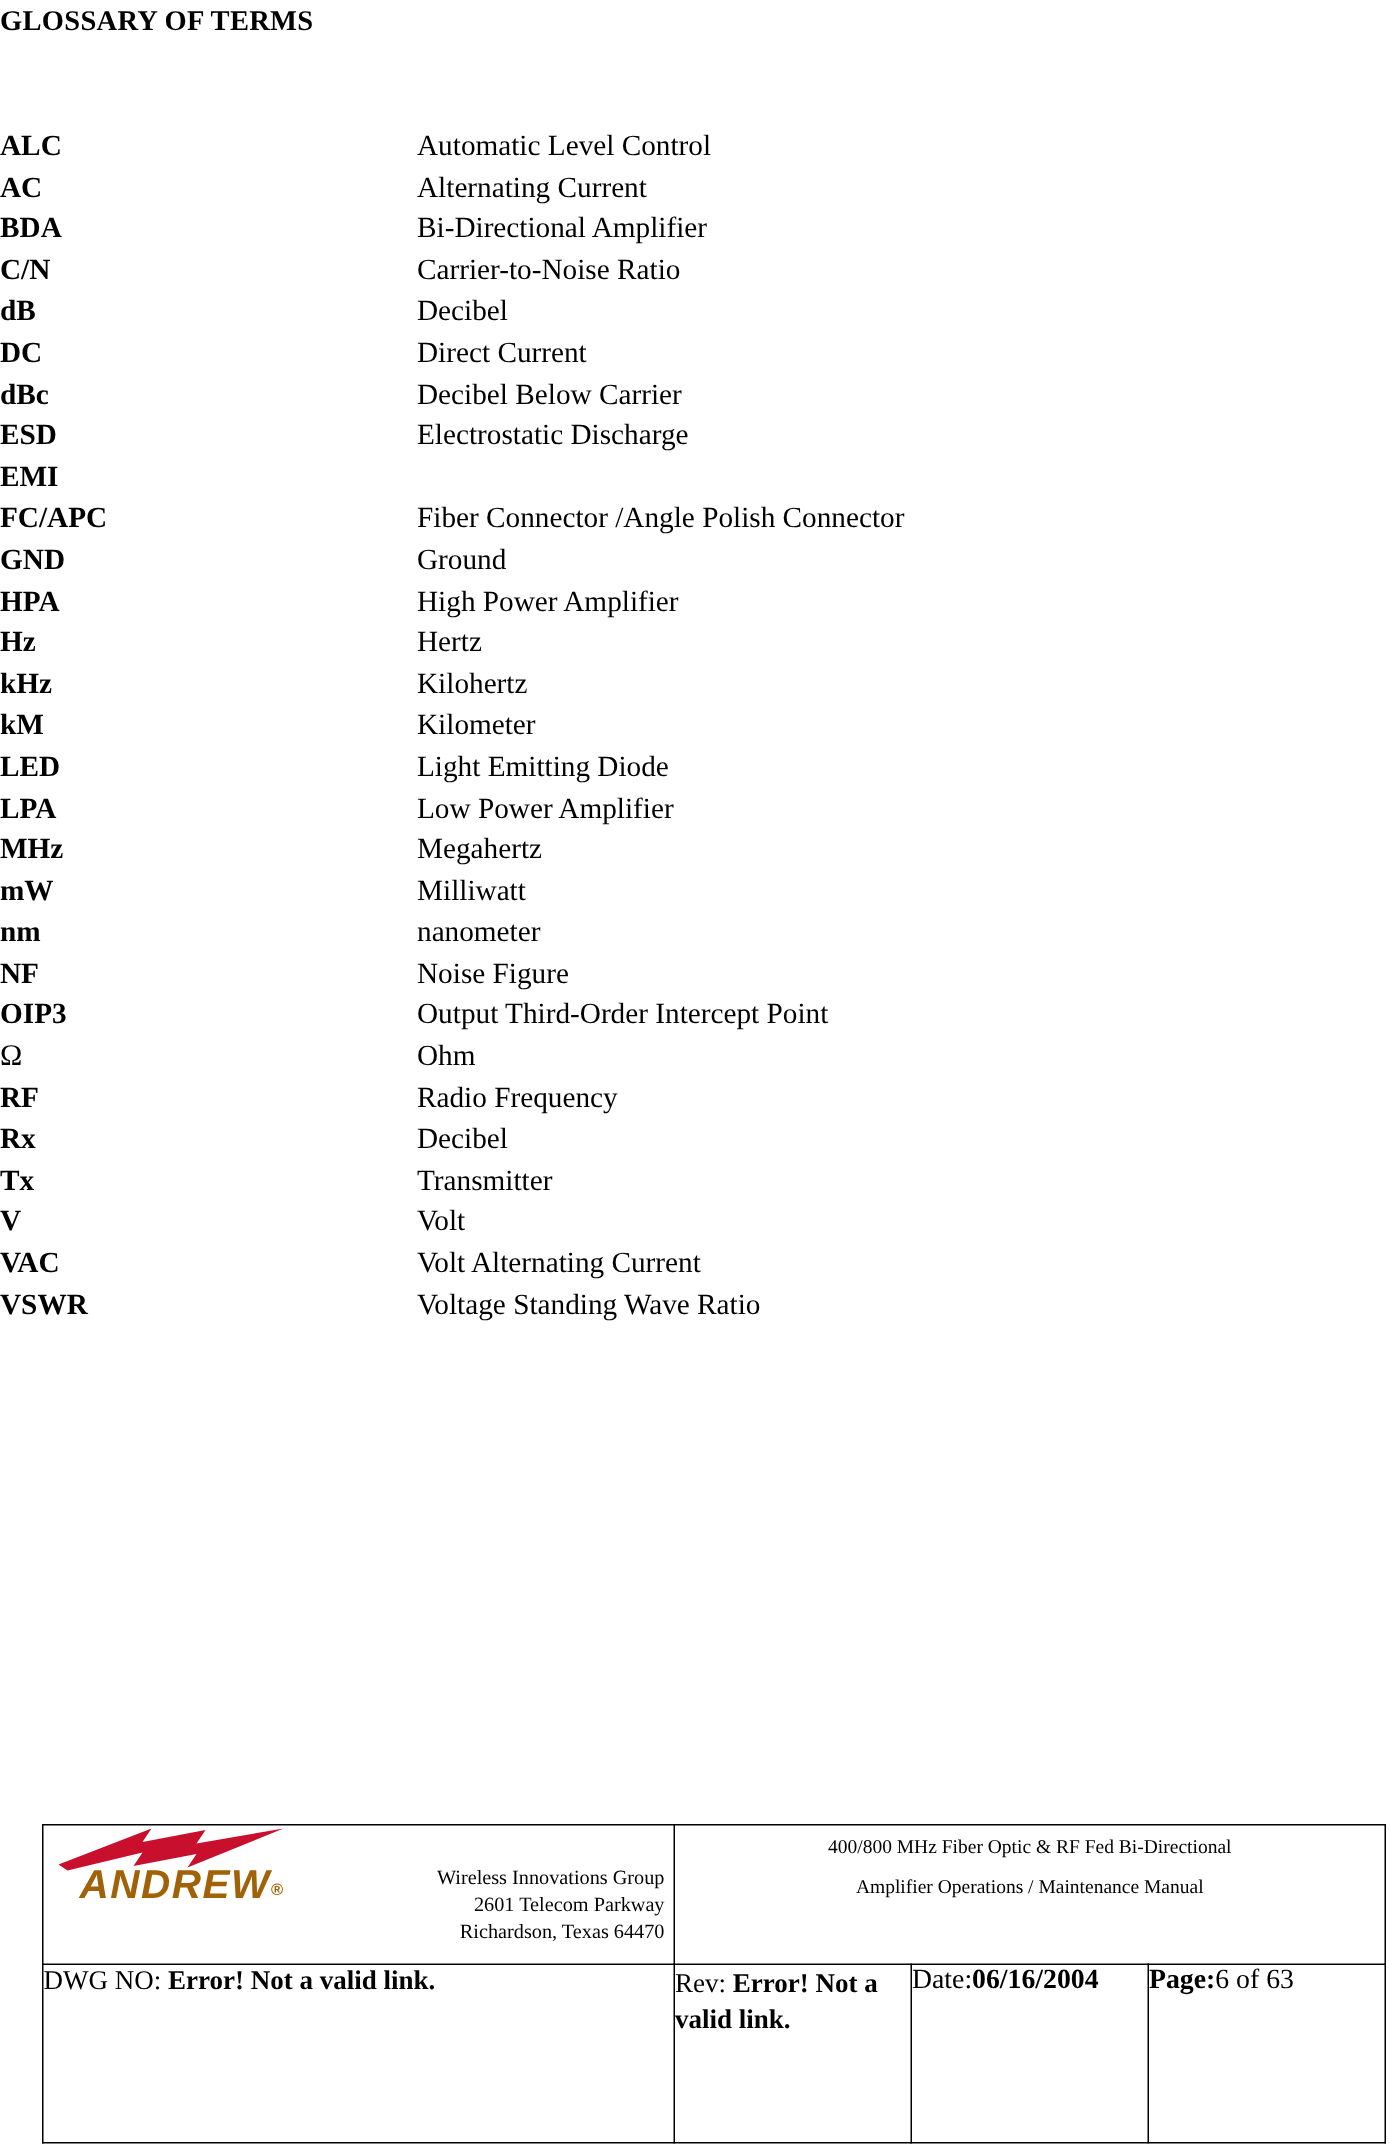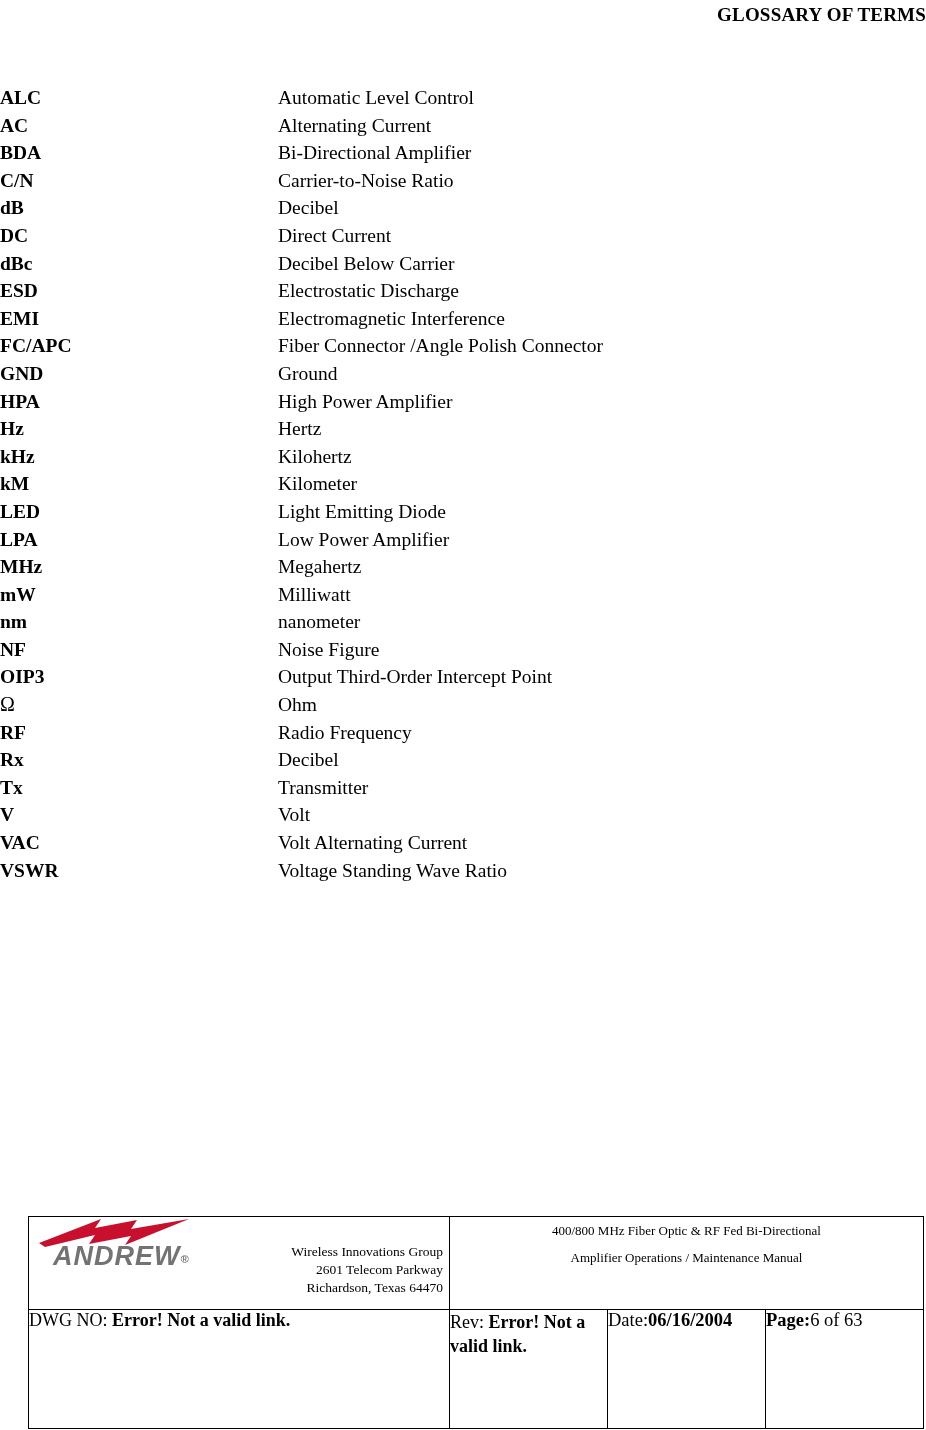--- a/index.html
+++ b/index.html
@@ -15,21 +15,21 @@
     color: #000000;
     overflow: hidden;
   }
 
   
   #page-title {
     position: absolute;
     top: 4px;
     left: 0;
     width: 926px;
-    text-align: right;
+    text-align: left;
     font-size: 19px;
     font-weight: bold;
     letter-spacing: 0.2px;
   }
 
   
   #glossary {
     position: absolute;
     top: 84px;
     left: 0;
@@ -97,21 +97,21 @@
   }
   .wordmark {
     position: absolute;
     left: 22px;
     top: 24px;
     font-family: "Liberation Sans", "DejaVu Sans", sans-serif;
     font-size: 27px;
     font-weight: bold;
     font-style: italic;
     letter-spacing: 1px;
-    color: #737373;
+    color: #a16207;
   }
   .reg-mark {
     font-size: 11px;
     vertical-align: 2px;
     letter-spacing: 0;
   }
   .address {
     position: absolute;
     right: 6px;
     top: 26px;
@@ -195,21 +195,20 @@
     <div class="glossary-row">
       <span class="term">dBc</span>
       <span class="definition">Decibel Below Carrier</span>
     </div>
     <div class="glossary-row">
       <span class="term">ESD</span>
       <span class="definition">Electrostatic Discharge</span>
     </div>
     <div class="glossary-row">
       <span class="term">EMI</span>
-      <span class="definition">Electromagnetic Interference</span>
     </div>
     <div class="glossary-row">
       <span class="term">FC/APC</span>
       <span class="definition">Fiber Connector /Angle Polish Connector</span>
     </div>
     <div class="glossary-row">
       <span class="term">GND</span>
       <span class="definition">Ground</span>
     </div>
     <div class="glossary-row">

